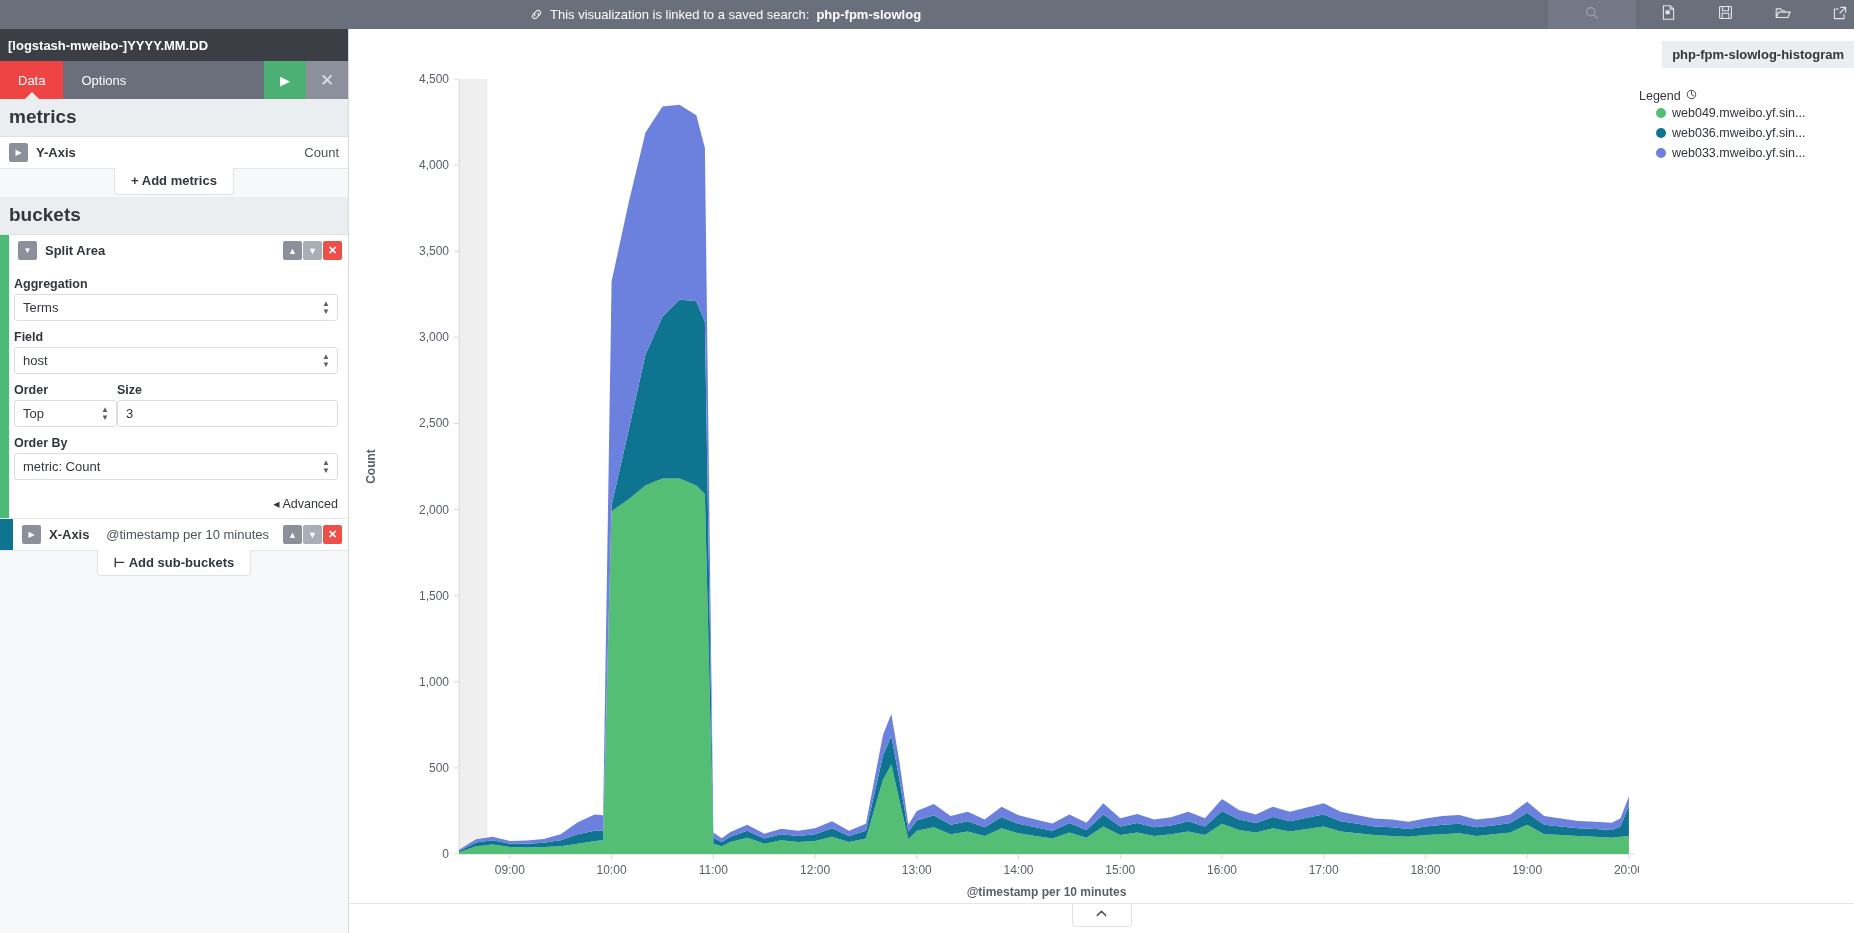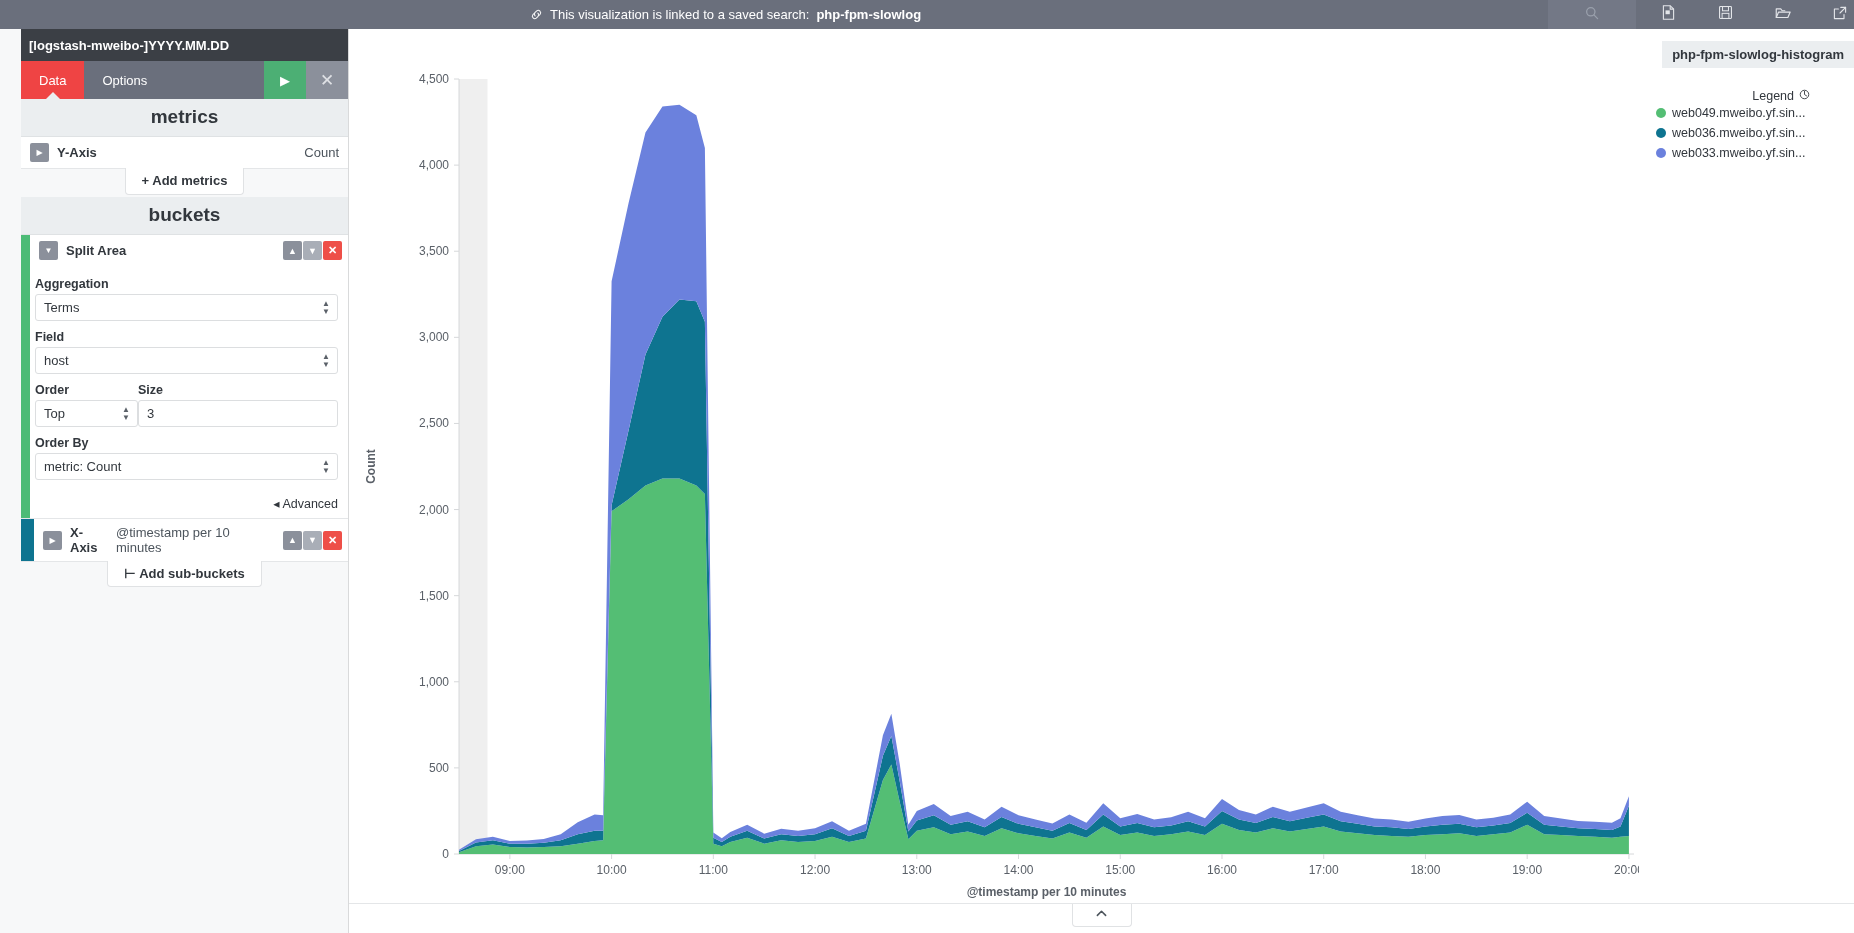--- a/index.html
+++ b/index.html
@@ -42,21 +42,20 @@
     display: flex; align-items: center; justify-content: center;
     cursor: pointer;
   }
 
   
   #editor {
     position: absolute; left: 0; top: 29px;
     width: 349px; height: 904px;
     background: #f7f8f9;
     border-right: 1px solid #d9dadb;
-    padding-left: 21px;
   }
   #editor-title {
     height: 32px; background: #3b3f45;
     color: #fff; font-size: 13px; font-weight: bold;
     display: flex; align-items: center; padding-left: 8px;
   }
   #editor-tabs {
     height: 38px; background: #6a6f7c;
     display: flex; align-items: stretch; position: relative;
   }
@@ -79,21 +78,20 @@
     cursor: pointer;
   }
   #apply-btn { background: #4caf74; color: #fff; font-size: 13px; }
   #cancel-btn { background: #8b909b; color: #dfe1e5; font-size: 17px; }
 
   .section-head {
     background: #ebeef0;
     padding: 7px 9px 8px 9px;
     font-size: 19px; font-weight: bold; color: #32373d;
     border-bottom: 1px solid #dfe2e4;
-    text-align: center;
   }
 
   .agg-row {
     background: #fff; border-bottom: 1px solid #e4e6e8;
     display: flex; align-items: center;
     padding: 6px 9px; gap: 8px; position: relative;
   }
   .toggle-sq {
     width: 19px; height: 19px; background: #8b909b;
     border-radius: 2px; display: flex; align-items: center;
@@ -179,21 +177,21 @@
   }
 
   #chart-wrap { position: absolute; left: 0; top: 30px; width: 1290px; height: 850px; }
   #legend {
     position: absolute; left: 1290px; top: 30px; width: 215px; height: 850px;
     padding-top: 30px;
   }
   #legend-head {
     text-align: right; font-size: 12.5px; color: #32373d;
     padding-right: 44px; display: flex; align-items: center;
-    justify-content: flex-end; gap: 5px;
+    gap: 5px;
   }
   .legend-item {
     display: flex; align-items: center; gap: 6px;
     padding: 3px 16px 3px 17px; font-size: 12.5px; color: #32373d;
     cursor: pointer; white-space: nowrap;
   }
   .legend-dot { width: 10px; height: 10px; border-radius: 50%; flex: none; }
 
   #collapse-bar {
     position: absolute; left: 349px; bottom: 0;

